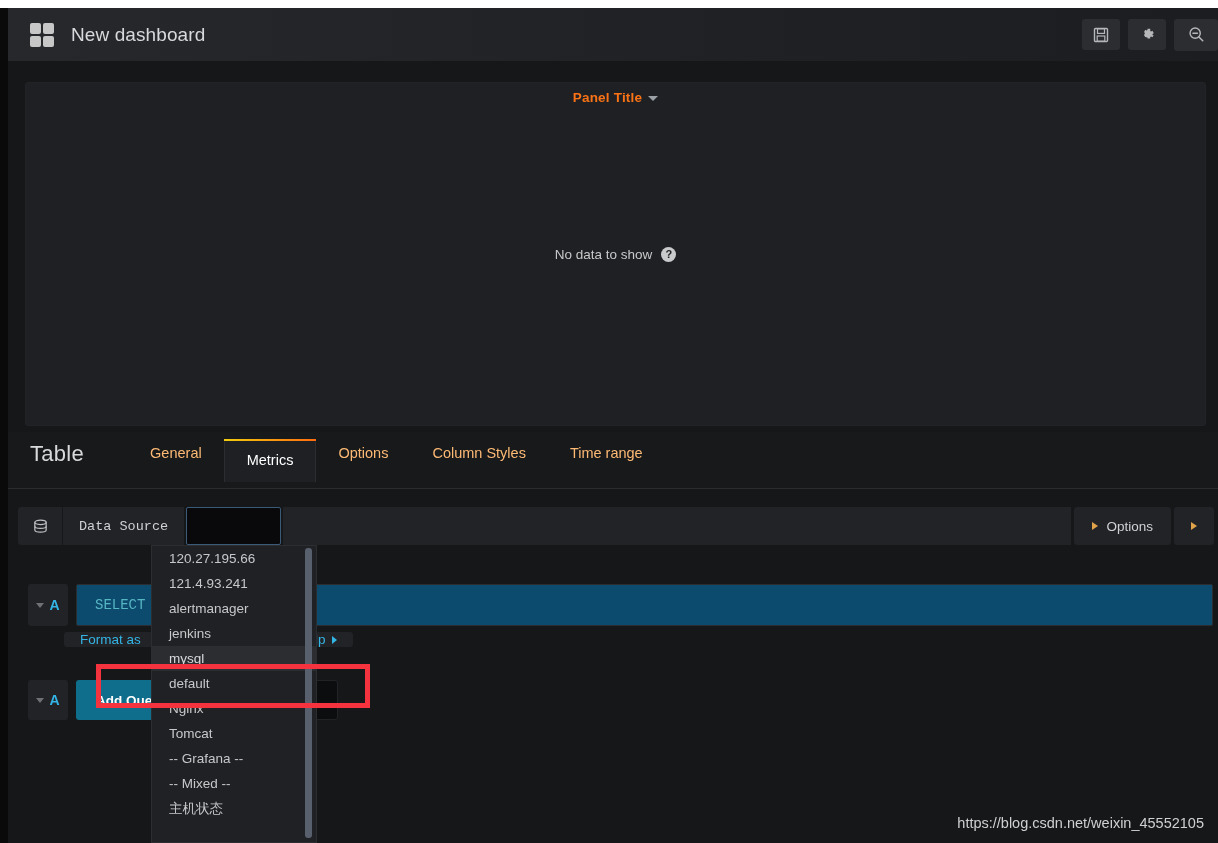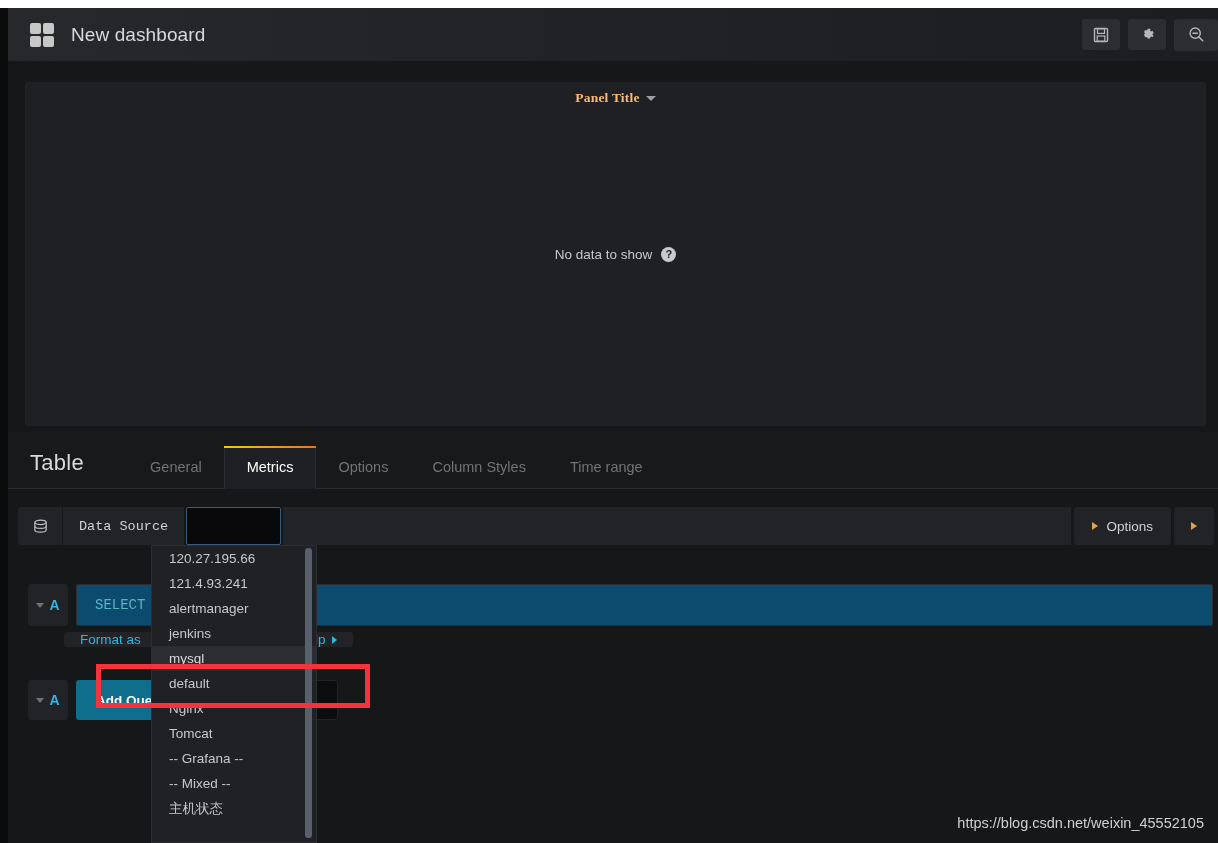--- a/index.html
+++ b/index.html
@@ -122,25 +122,24 @@
     width: 1181px; height: 344px;
     background: #1f2024;
     border: 1px solid #222327;
     border-radius: 3px;
   }
   .panel-title {
     text-align: center;
     padding-top: 7px;
     font-size: 13.5px;
     font-weight: bold;
-    color: #fdba74;
+    color: #f97316;
     letter-spacing: .2px;
     cursor: pointer;
     user-select: none;
-    font-family: Liberation Serif, serif;
   }
   .panel-title .caret {
     display: inline-block;
     margin-left: 6px;
     border-left: 5px solid transparent;
     border-right: 5px solid transparent;
     border-top: 5px solid #9aa0a6;
     vertical-align: middle;
   }
   .panel-body {
@@ -171,35 +170,35 @@
     position: absolute;
     top: 432px; left: 8px;
     width: 1210px; height: 403px;
     background: #161719;
   }
   .tabbar {
     position: relative;
     height: 57px;
     border-bottom: 1px solid #2b2d31;
     display: flex;
-    align-items: flex-end;
+    align-items: center;
     padding-left: 22px;
     background: #18191b;
   }
   .editor-type {
     font-size: 22px;
     color: #d8d9da;
     padding: 0 0 12px 0;
     margin-right: 44px;
     letter-spacing: .3px;
   }
   .tab {
     position: relative;
     font-size: 14.5px;
-    color: #737373;
+    color: #fdba74;
     padding: 0 22px 14px 22px;
     cursor: pointer;
     line-height: 1;
   }
   .tab.active {
     color: #ffffff;
     background: #1f2024;
     border-left: 1px solid #2b2d31;
     border-right: 1px solid #2b2d31;
     padding-top: 14px;

